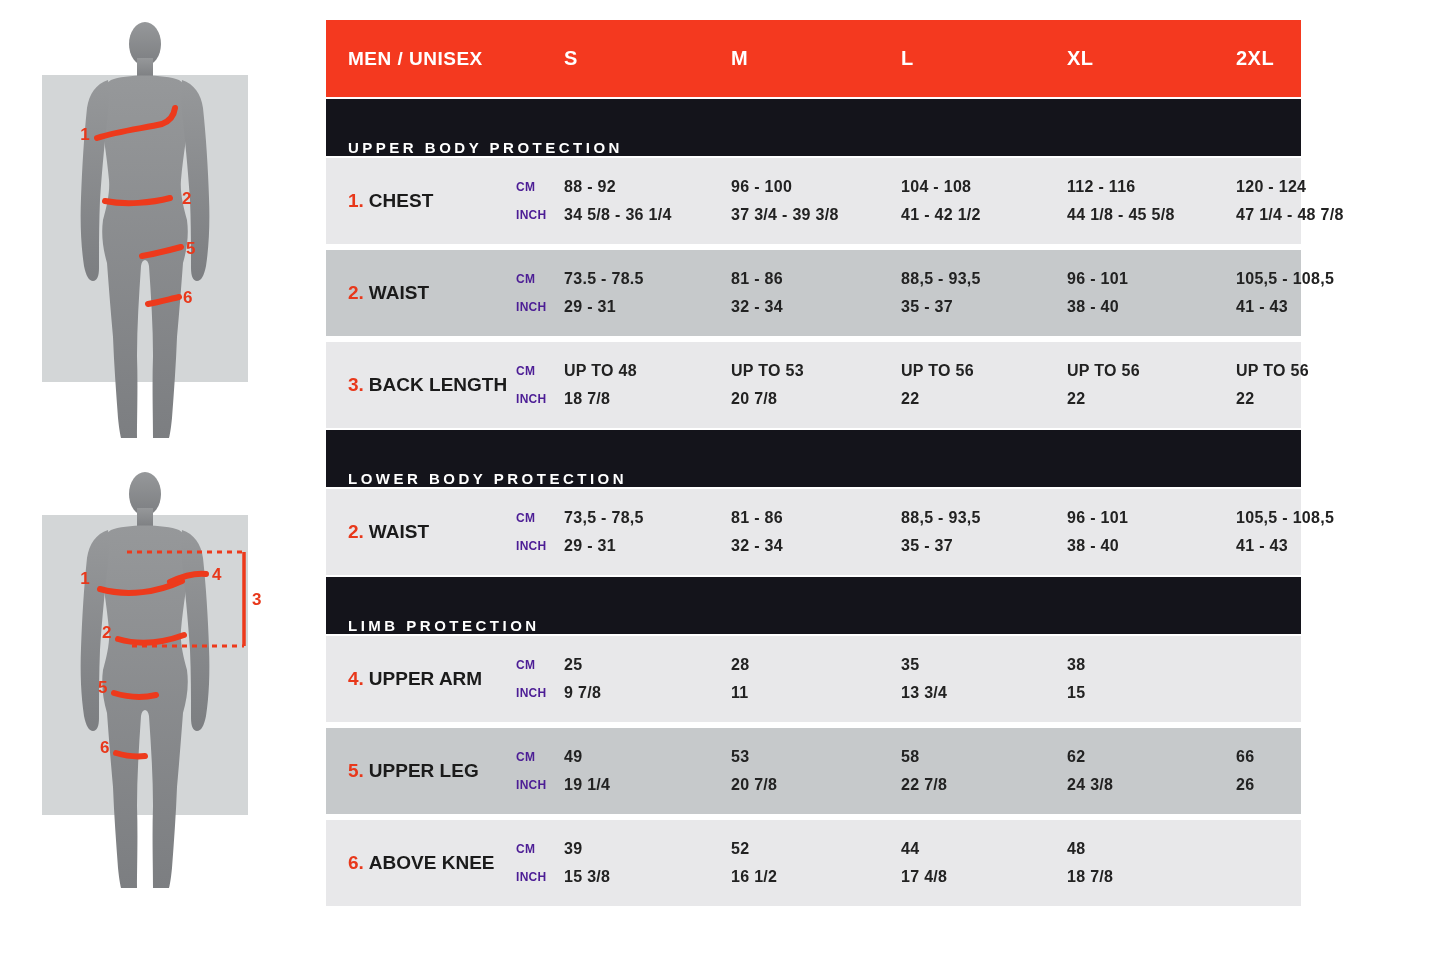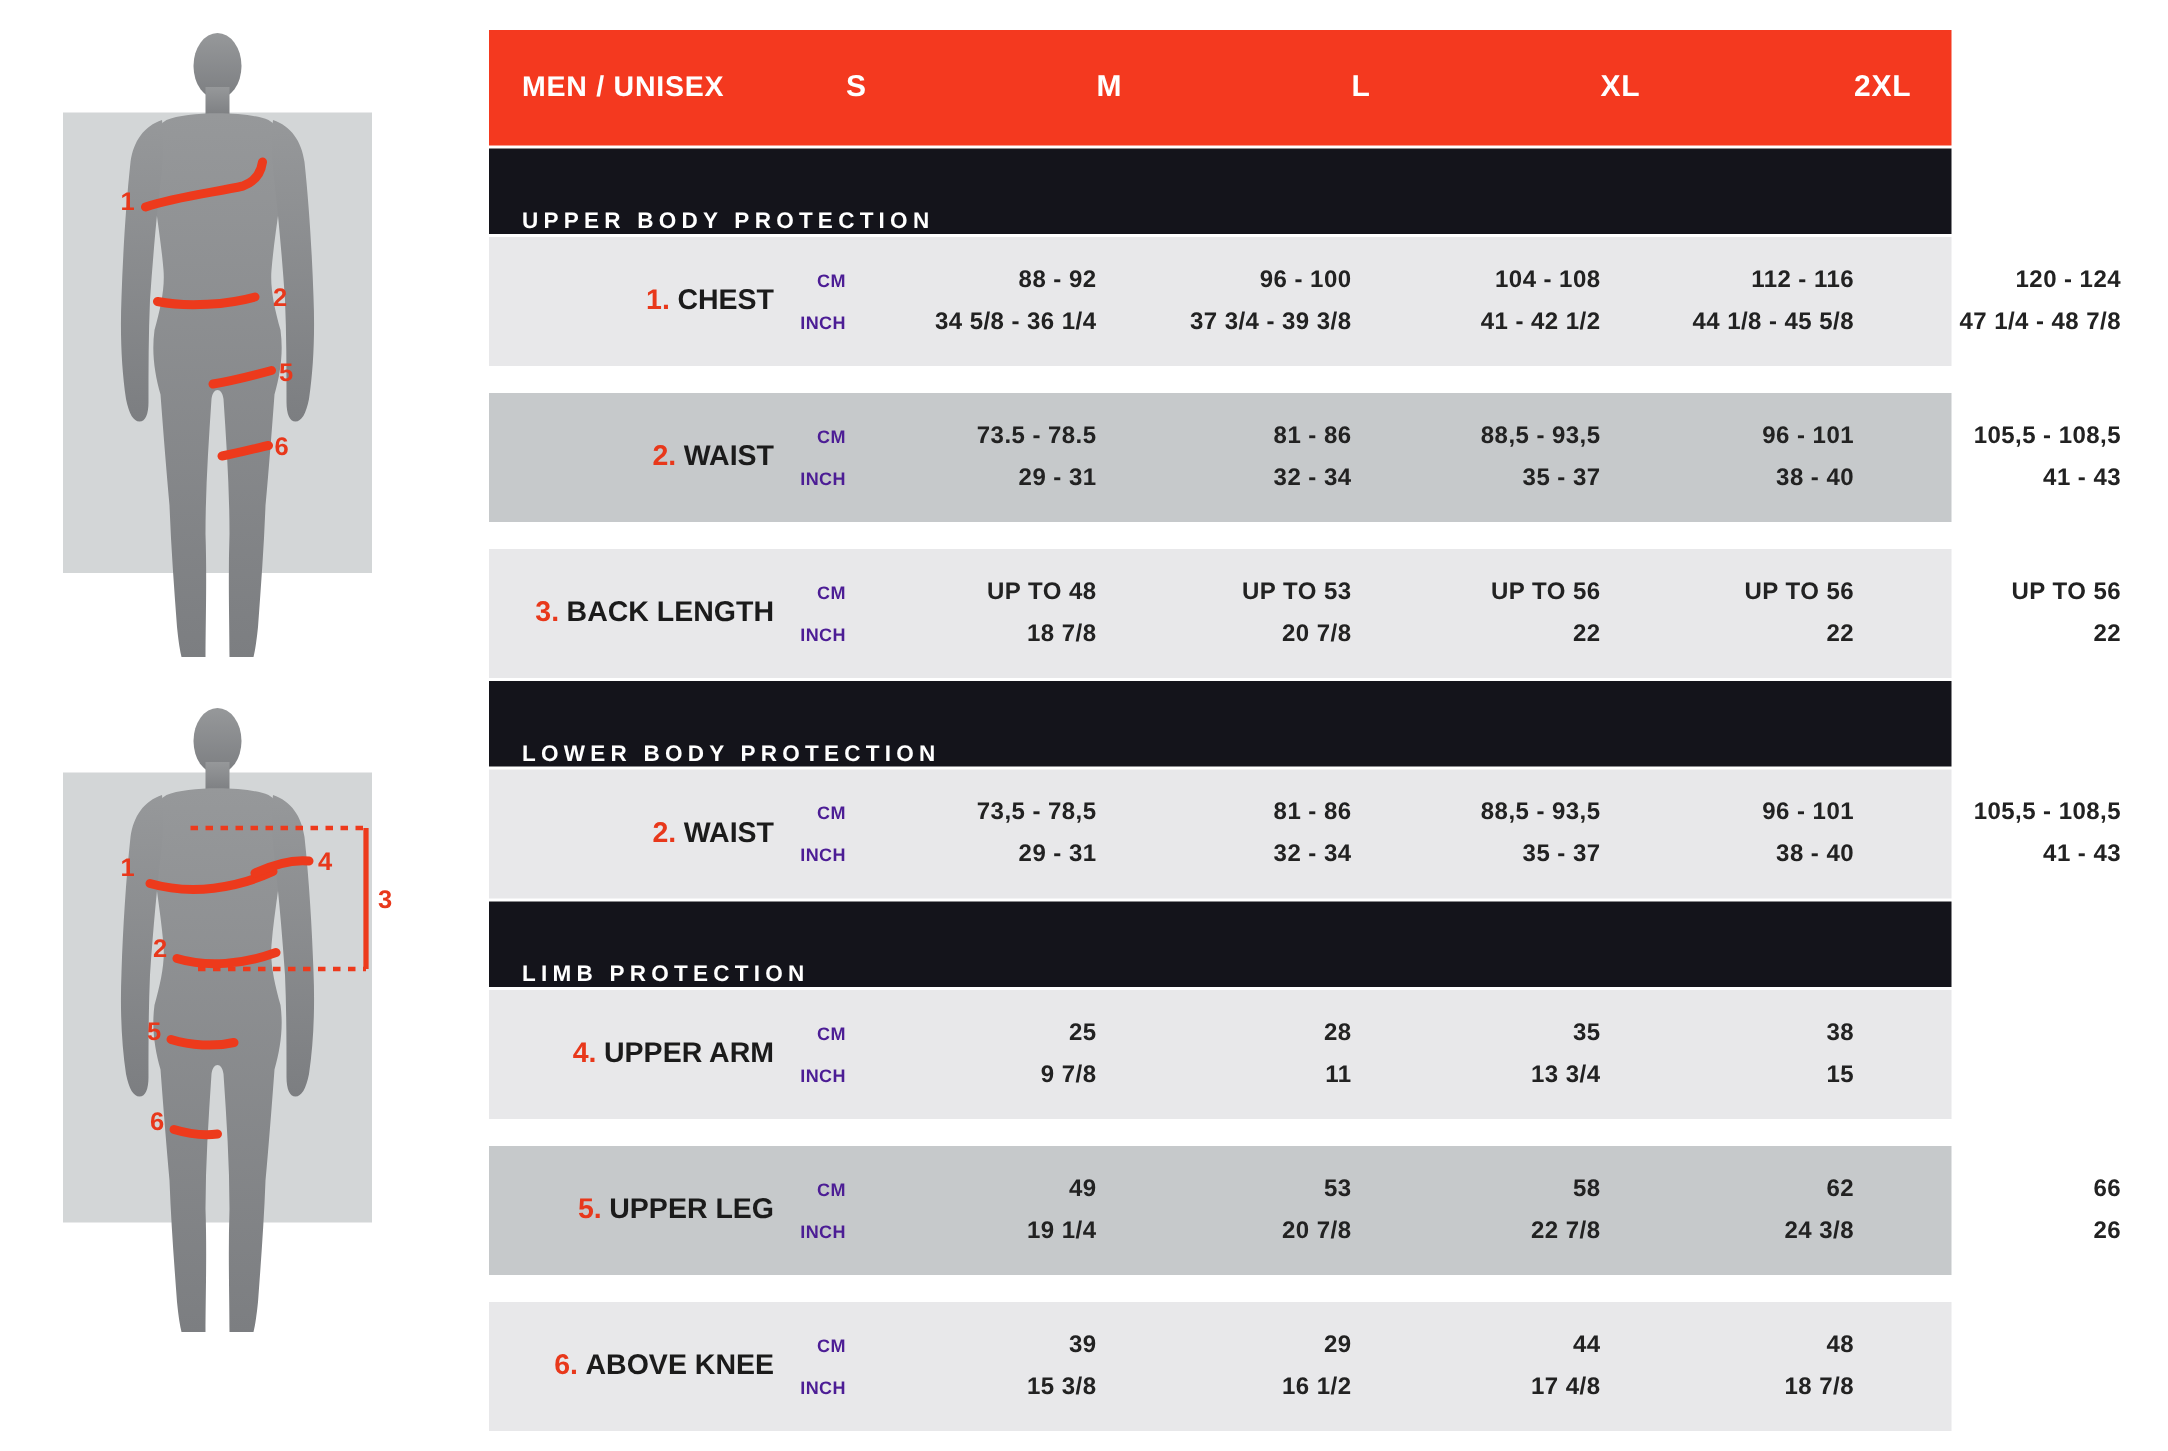--- a/index.html
+++ b/index.html
@@ -9,21 +9,21 @@
   .fig.front{left:40px;top:18px;}
   .fig.back{left:40px;top:462px;}
 
   .sheet{position:absolute;left:326px;top:20px;width:975px;display:flex;flex-direction:column;gap:2px;}
   .head{display:grid;grid-template-columns:238px 167px 170px 166px 169px 178px;height:77px;
         align-items:center;background:#F4391F;color:#fff;}
   .head-title{padding-left:22px;font-size:19px;font-weight:bold;letter-spacing:.5px;}
   .head-size{font-size:20px;font-weight:bold;letter-spacing:.5px;}
   .band{height:57px;background:#14141B;color:#fff;display:flex;align-items:flex-end;padding-left:22px;
         font-size:15px;font-weight:bold;letter-spacing:3.5px;box-sizing:border-box;}
-  .rows{display:flex;flex-direction:column;gap:18px;text-align:right;}
+  .rows{display:flex;flex-direction:column;gap:6px;}
   .row{display:grid;grid-template-columns:190px 48px 167px 170px 166px 169px 178px;height:86px;
        align-items:center;background:#E8E8EA;}
   .rows > div.row:nth-of-type(even){background:#C6C9CB;}
   .rlabel{padding-left:22px;font-size:19px;font-weight:bold;color:#1b1b1b;white-space:nowrap;}
   .rnum{color:#E8381B;margin-right:5px;}
   .units .u{height:28px;line-height:28px;font-size:12px;font-weight:bold;color:#4c1d95;letter-spacing:.3px;}
   .vcell .v{height:28px;line-height:28px;font-size:16px;font-weight:bold;color:#222;
             letter-spacing:.3px;white-space:nowrap;}
   .mline{fill:none;stroke:#ED3A1C;stroke-width:6;stroke-linecap:round;}
   .mdot{fill:none;stroke:#ED3A1C;stroke-width:3;stroke-dasharray:5 5;}
@@ -286,21 +286,21 @@
           <div class="rlabel"><span class="rnum">6.</span><span>ABOVE KNEE</span></div>
           <div class="units">
             <div class="u">CM</div>
             <div class="u">INCH</div>
           </div>
           <div class="vcell">
             <div class="v">39</div>
             <div class="v">15 3/8</div>
           </div>
           <div class="vcell">
-            <div class="v">29</div>
+            <div class="v">52</div>
             <div class="v">16 1/2</div>
           </div>
           <div class="vcell">
             <div class="v">44</div>
             <div class="v">17 4/8</div>
           </div>
           <div class="vcell">
             <div class="v">48</div>
             <div class="v">18 7/8</div>
           </div>

